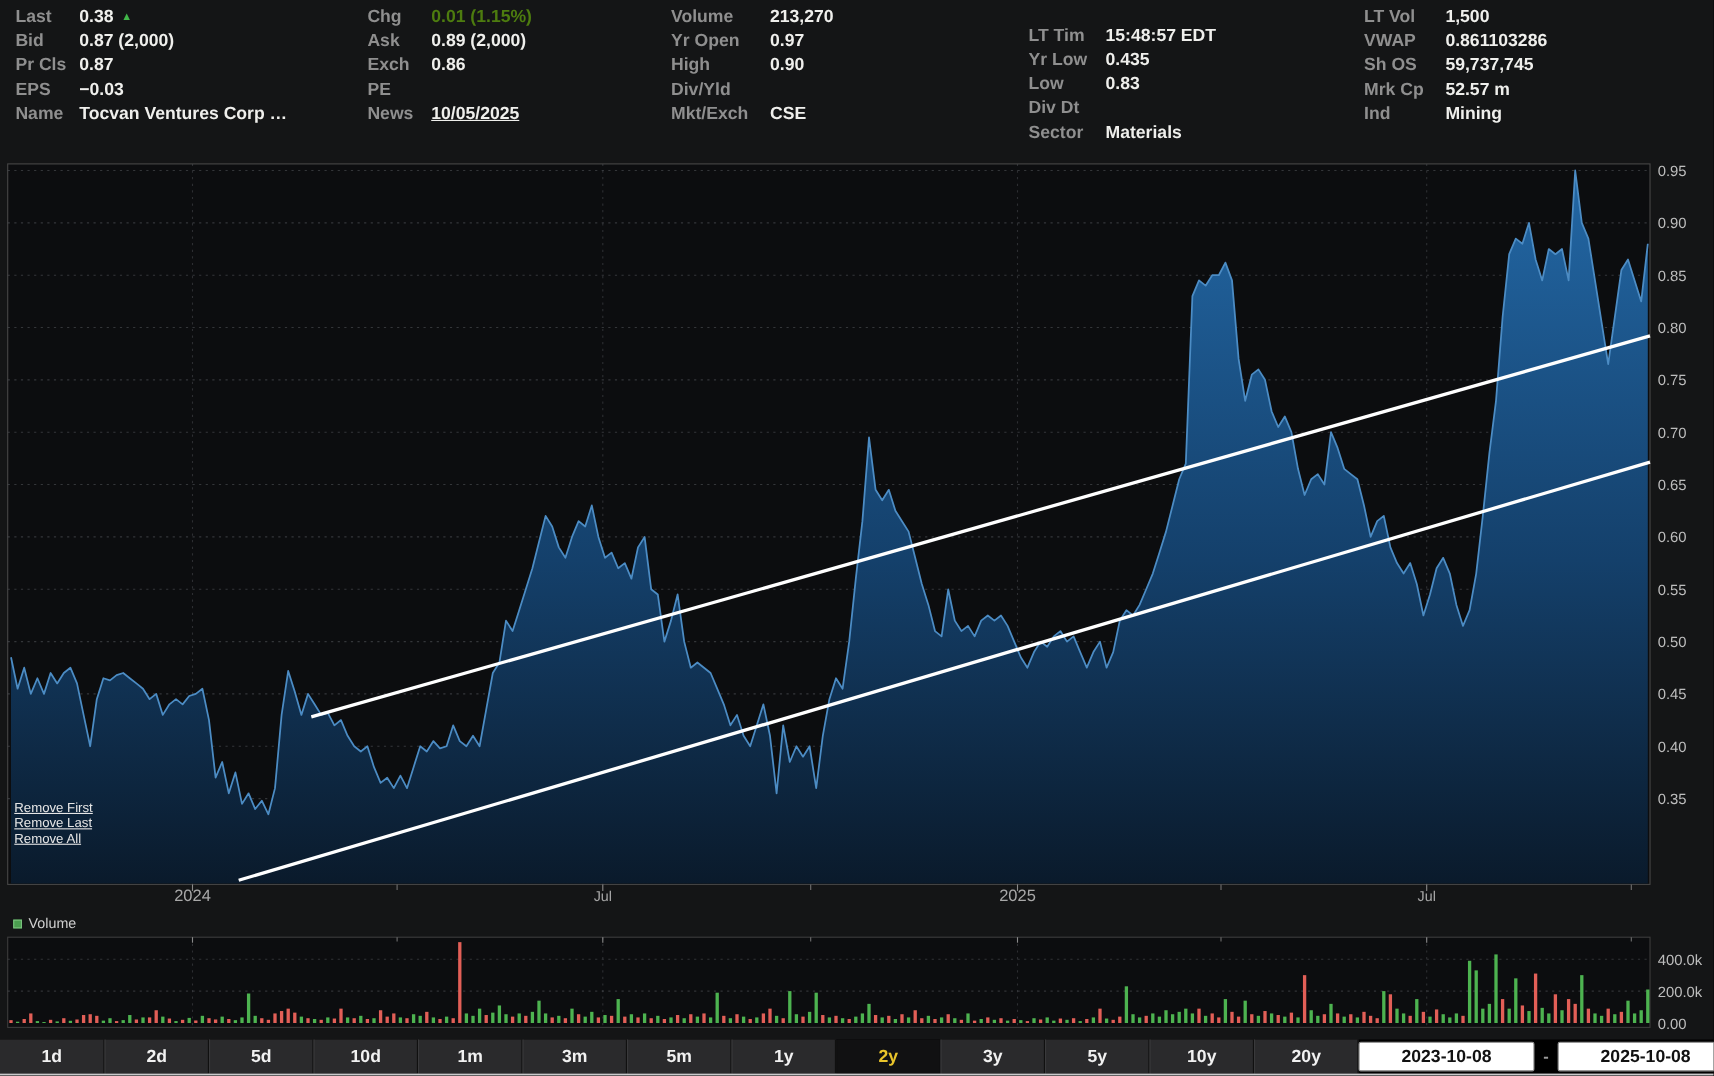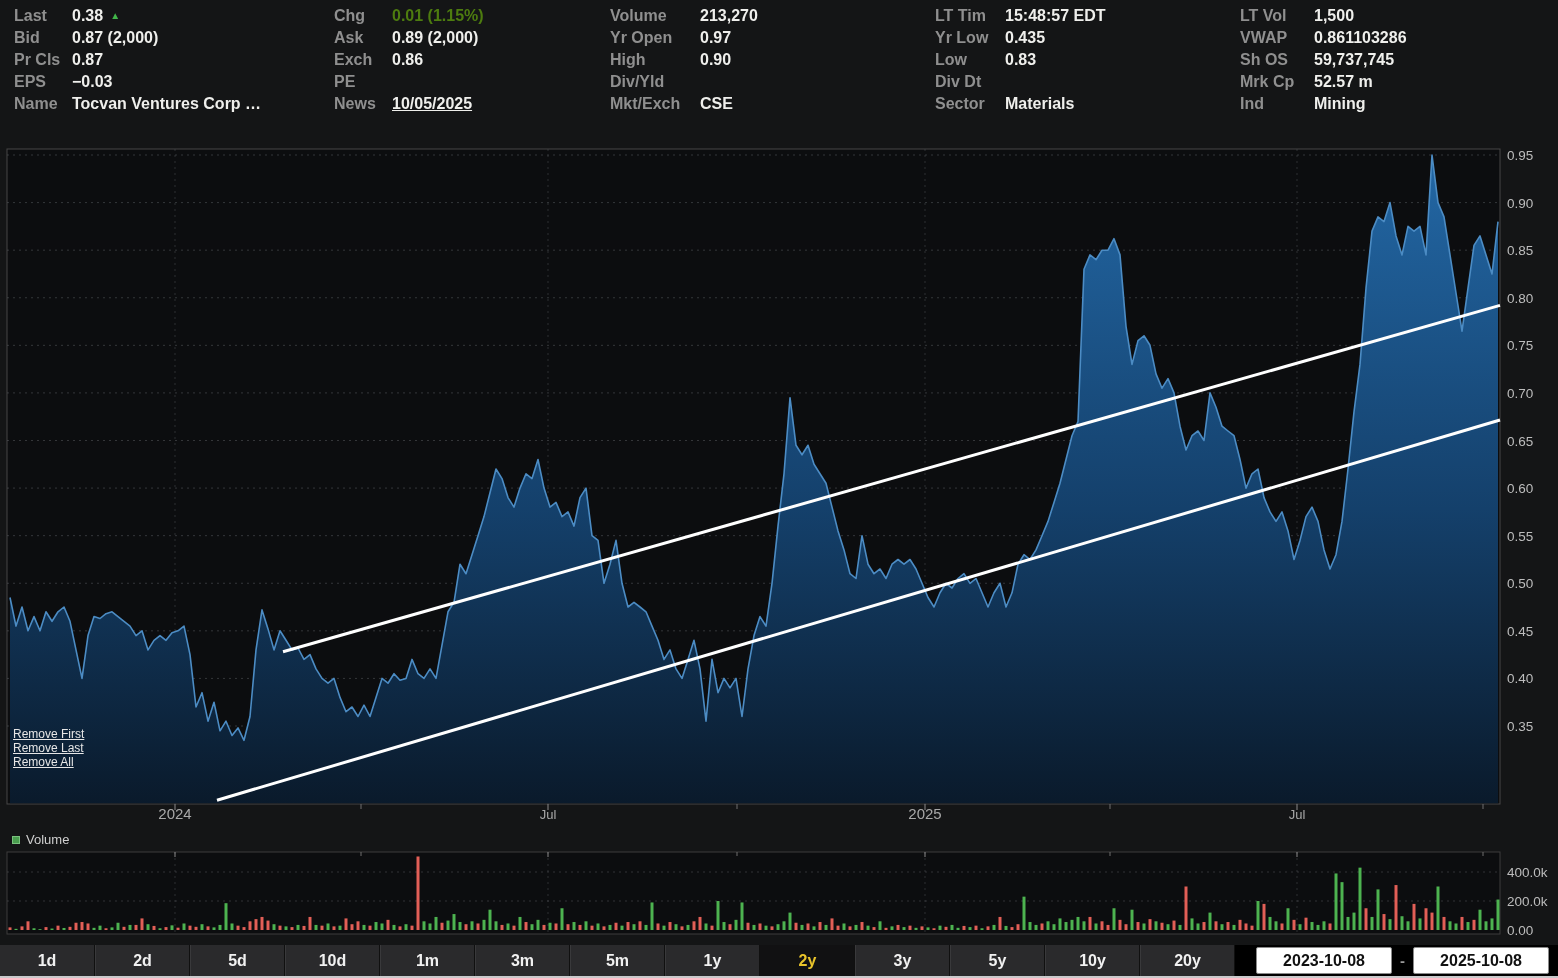--- a/index.html
+++ b/index.html
@@ -9,21 +9,21 @@
   .qcol{position:absolute;top:5px;}
   .qrow{height:22px;display:flex;align-items:center;font-size:16px;white-space:nowrap;}
   .qlbl{color:#8f8f8f;font-weight:700;flex:0 0 auto;}
   .qval{color:#efefec;font-weight:700;}
   .green{color:#4d7c0f;}
   .arrow{color:#41b649;font-size:10px;margin-left:7px;line-height:1;}
   .ulink{text-decoration:underline;cursor:pointer;}
   #qc1{left:14px;}  #qc1 .qlbl{width:58px;}
   #qc2{left:310px;margin-left:24px;} #qc2 .qlbl{width:58px;}
   #qc3{left:610px;} #qc3 .qlbl{width:90px;}
-  #qc4{left:935px;} #qc4 .qlbl{width:70px;}
+  #qc4{left:935px;margin-top:17px;} #qc4 .qlbl{width:70px;}
   #qc5{left:1240px;}#qc5 .qlbl{width:74px;}
   
   #chart-svg{position:absolute;left:0;top:0;}
   #chart-svg text{font-family:"Liberation Sans",sans-serif;}
   
   .remove-links{position:absolute;left:13px;top:727px;display:flex;flex-direction:column;z-index:5;justify-content:flex-end;}
   .remove-links a{color:#e6e6e6;font-size:12px;line-height:14px;text-decoration:underline;cursor:pointer;}
   
   .vol-legend{position:absolute;left:12px;top:832px;display:flex;align-items:center;gap:6px;
               font-size:13px;color:#cfcfcf;z-index:5;}
@@ -31,21 +31,21 @@
   
   .toolbar{position:absolute;left:0;top:945px;width:1558px;height:31px;background:#000000;
            display:flex;align-items:stretch;box-sizing:border-box;}
   .rbtn{width:95px;flex:0 0 95px;box-sizing:border-box;background:#2a2a2c;color:#f1f1f1;
         font-weight:700;font-size:16px;display:flex;align-items:center;justify-content:center;
         border:0;border-right:1px solid #101010;border-left:1px solid #39393b;cursor:pointer;
         font-family:inherit;padding:0;}
   .rbtn:first-child{border-left:none;}
   .rbtn.active{background:#111112;color:#e9c42b;border-left-color:#111112;}
   .dates{margin-left:auto;display:flex;align-items:center;gap:8px;padding-right:9px;}
-  .dinput{width:136px;height:27px;background:#ffffff;color:#111;font-weight:700;font-size:16px;
+  .dinput{width:160px;height:27px;background:#ffffff;color:#111;font-weight:700;font-size:16px;
           text-align:center;border:1px solid #8a8a8a;border-radius:2px;font-family:inherit;box-sizing:border-box;}
   .dash{color:#9a9a9a;font-weight:700;font-size:15px;}
   .bottom-strip{position:absolute;left:0;top:976px;width:1558px;height:2px;background:#c9c9cb;}
 </style>
 </head>
 <body>
 
 <div id="app">
 
   <svg id="chart-svg" width="1558" height="944">

